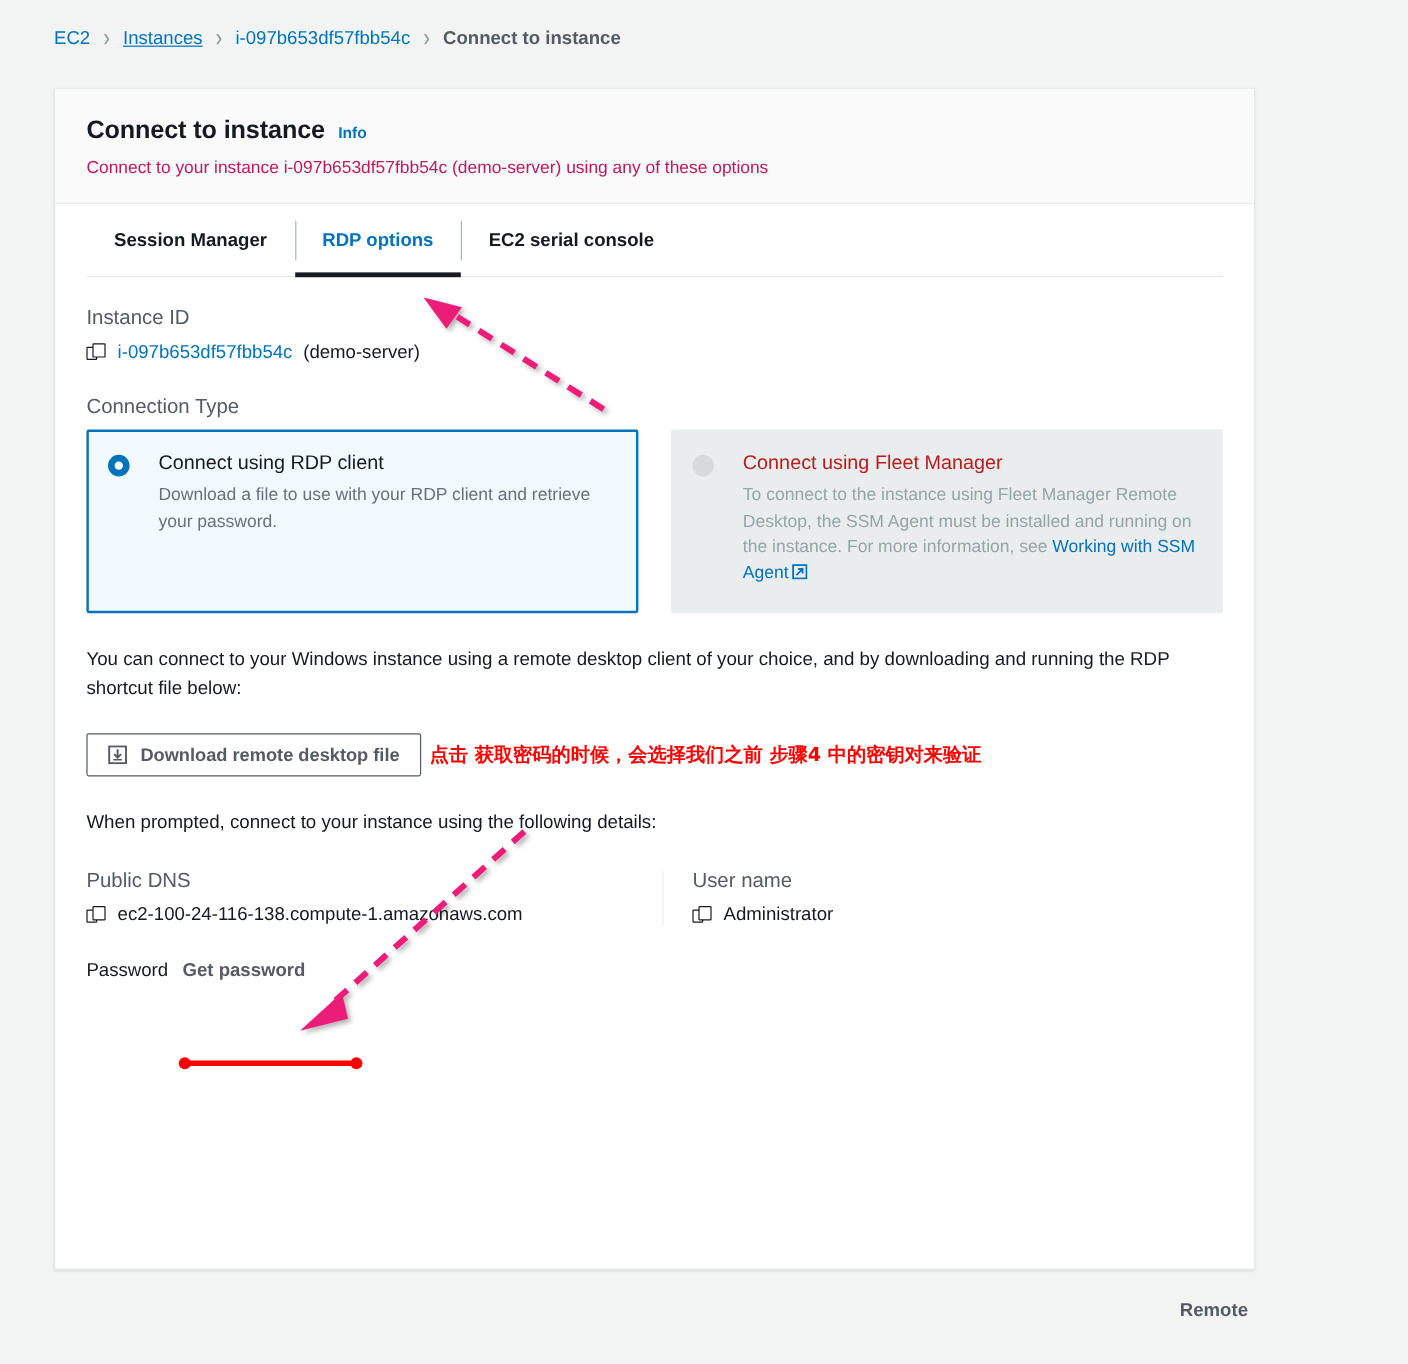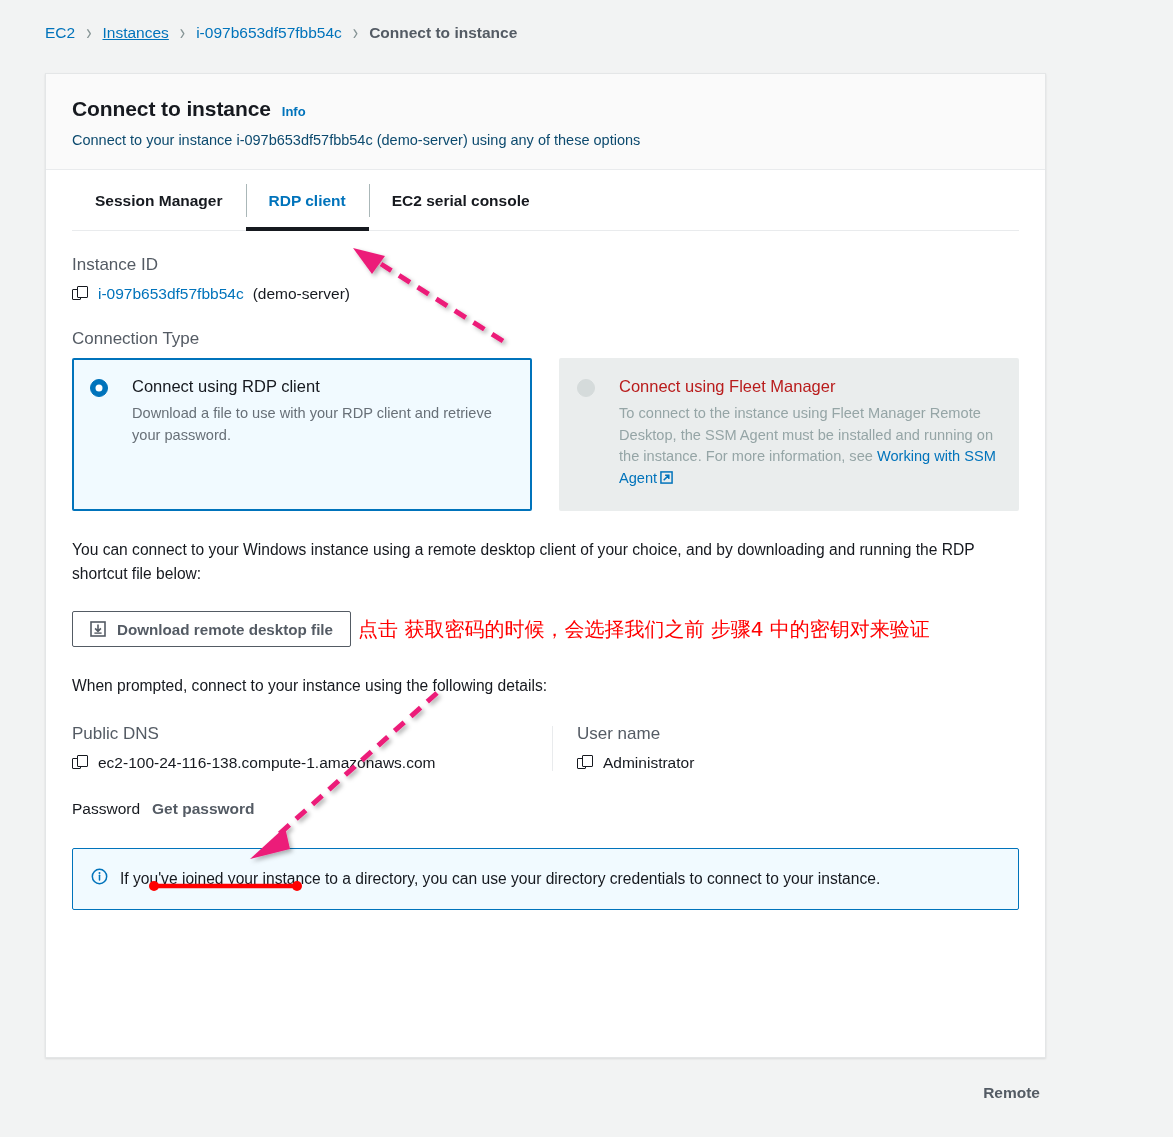--- a/index.html
+++ b/index.html
@@ -78,21 +78,21 @@
   .info-link {
     font-size: 13px;
     font-weight: 700;
     color: #0073bb;
     cursor: pointer;
     text-decoration: none;
   }
   .panel-subtitle {
     margin-top: 9px;
     font-size: 14.5px;
-    color: #0c4a6e;
+    color: #be185d;
     line-height: 20px;
   }
 
   
   .tabs-wrap {
     padding: 0 26px;
     position: relative;
     text-align: right;
   }
   .tabs {
@@ -296,22 +296,22 @@
     font-weight: 700;
     font-family: inherit;
     cursor: pointer;
     box-sizing: border-box;
     white-space: nowrap;
   }
   .dl-icon { width: 16px; height: 16px; flex: 0 0 auto; }
   .annot-red {
     margin-left: 7px;
     color: #ff0000;
-    font-size: 20px;
-    font-weight: 400;
+    font-size: 16px;
+    font-weight: 700;
     white-space: nowrap;
     font-family: "DejaVu Sans", "Liberation Sans", sans-serif;
   }
 
   
   .details {
     margin-top: 26px;
     display: flex;
     position: relative;
   }
@@ -407,21 +407,21 @@
     <div class="panel-title-row">
       <span class="panel-title">Connect to instance</span>
       <a class="info-link">Info</a>
     </div>
     <div class="panel-subtitle">Connect to your instance i-097b653df57fbb54c (demo-server) using any of these options</div>
   </div>
 
   <div class="tabs-wrap">
     <div class="tabs">
       <div class="tab">Session Manager</div>
-      <div class="tab active">RDP client</div>
+      <div class="tab active">RDP options</div>
       <div class="tab">EC2 serial console</div>
     </div>
   </div>
 
   <div class="panel-body">
 
     <div>
       <div class="field-label">Instance ID</div>
       <div class="field-value">
         <span class="copy-icon"></span>
@@ -488,28 +488,20 @@
           <span>Administrator</span>
         </div>
       </div>
     </div>
 
     <div class="password-row">
       <span class="password-label">Password</span>
       <a class="get-password">Get password</a>
     </div>
 
-    <div class="alert">
-      <span class="alert-icon"><svg width="17" height="17" viewBox="0 0 18 18">
-            <circle cx="9" cy="9" r="7.6" fill="none" stroke="#0073bb" stroke-width="1.6"></circle>
-            <circle cx="9" cy="5.4" r="1.05" fill="#0073bb"></circle>
-            <path d="M9 7.8 L9 12.8" stroke="#0073bb" stroke-width="1.6" stroke-linecap="round"></path>
-          </svg></span>
-      <span class="alert-text">If you've joined your instance to a directory, you can use your directory credentials to connect to your instance.</span>
-    </div>
 
   </div>
 </div>
 
 <div class="footer">
   <button class="btn-link-cancel">Remote</button>
 </div>
 
 <svg class="annot-layer" width="1173" height="1137" viewBox="0 0 1173 1137">
   <defs>

